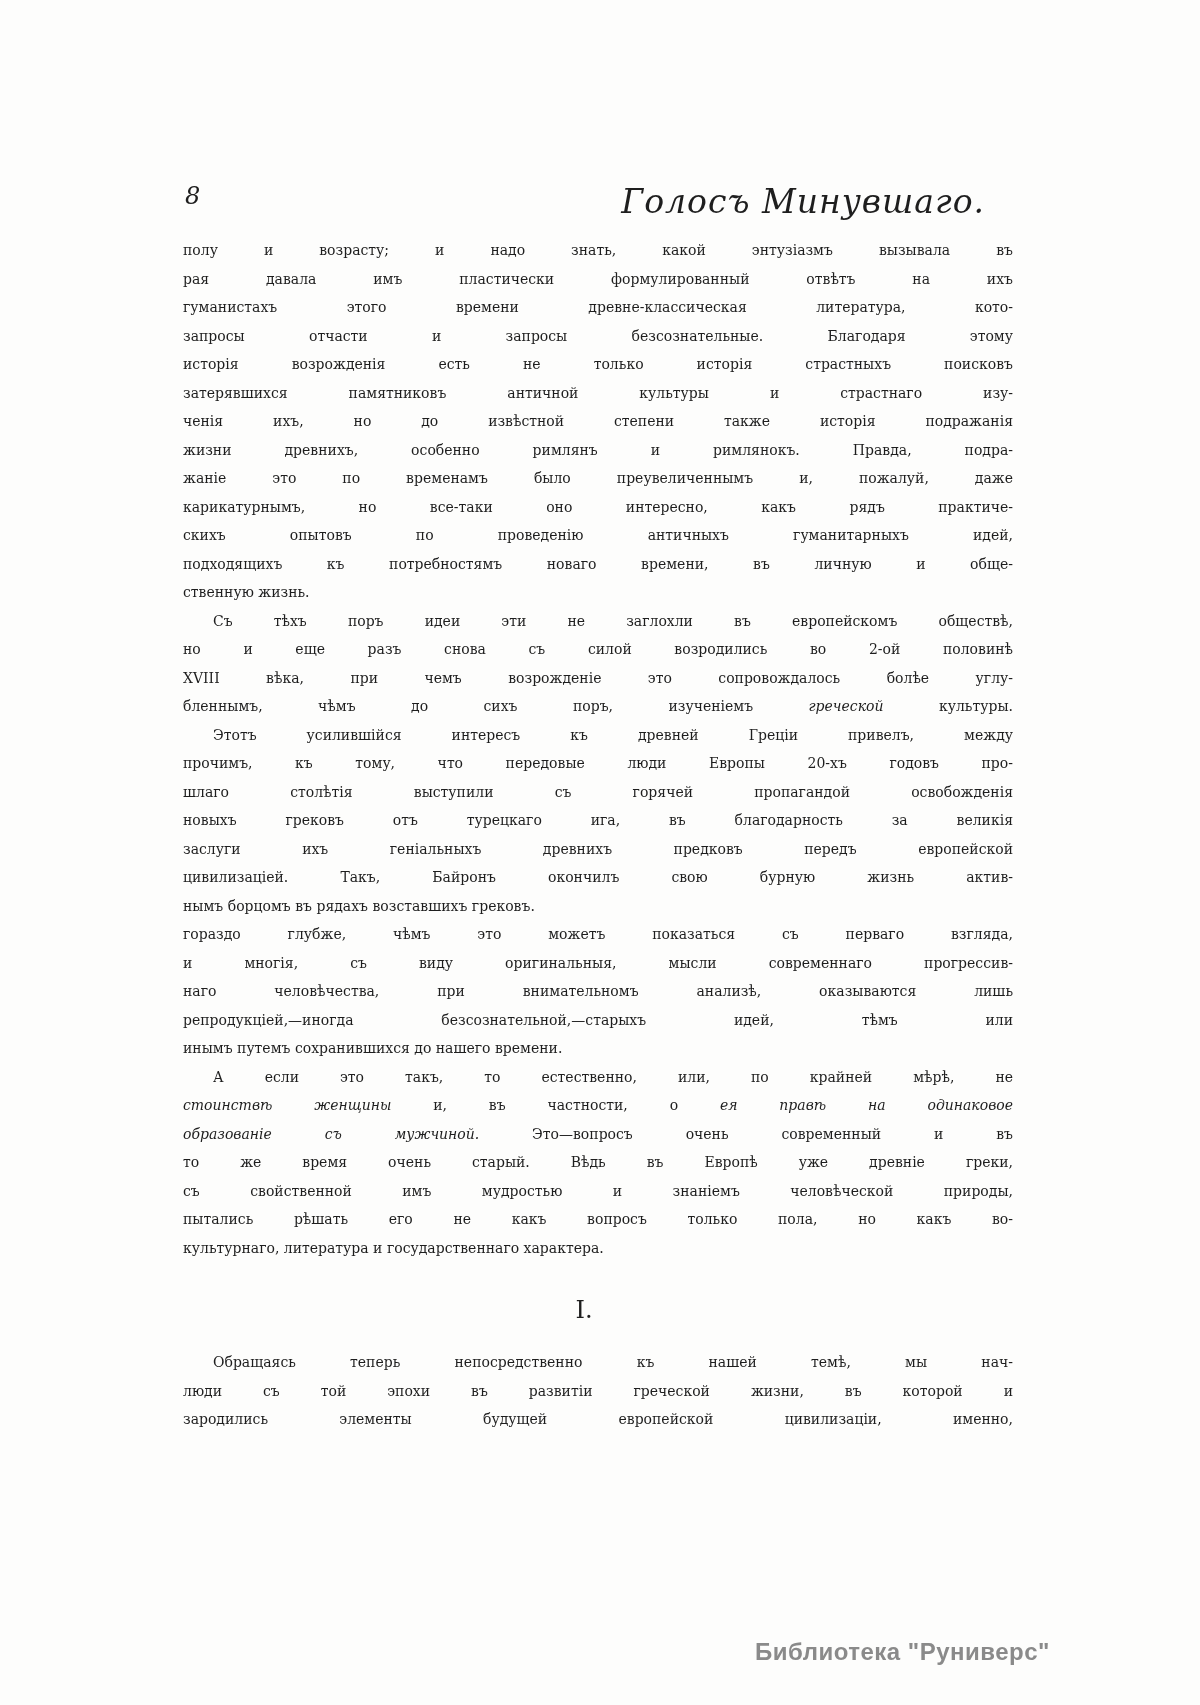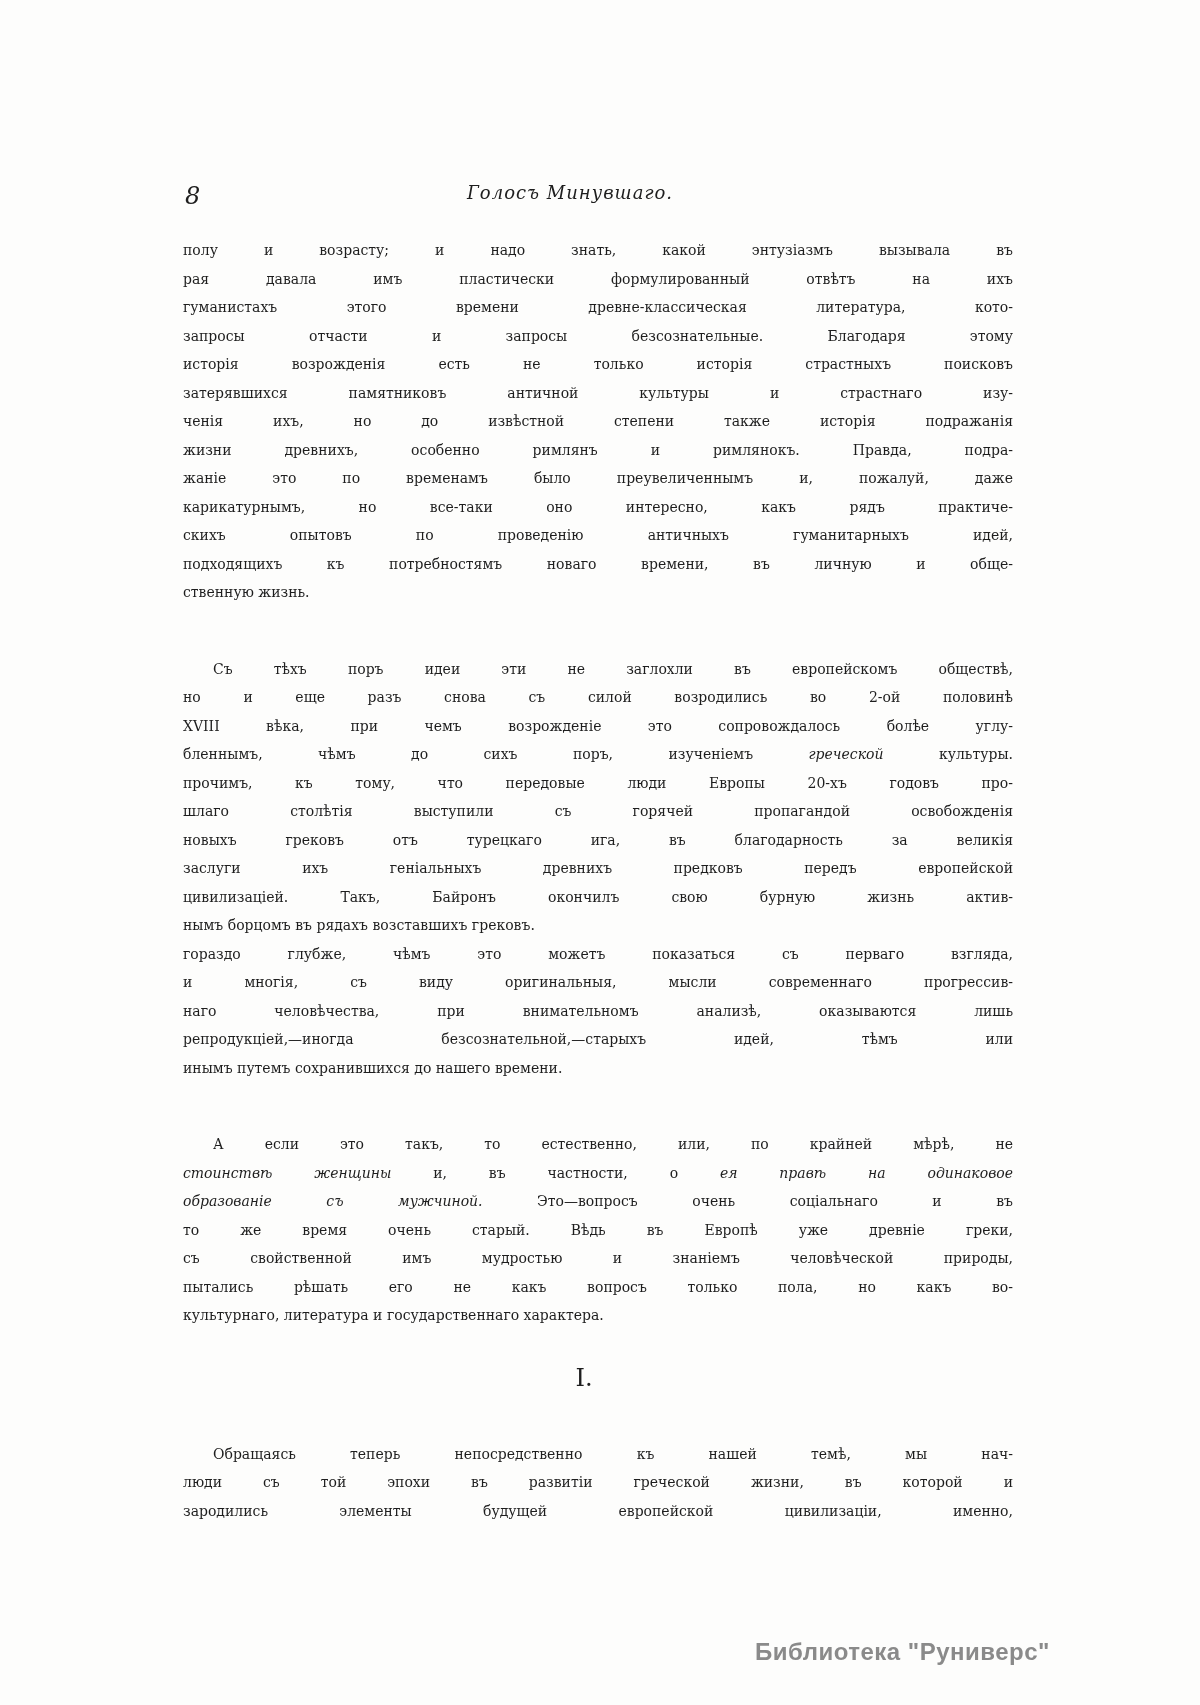--- a/index.html
+++ b/index.html
@@ -14,36 +14,36 @@
   }
   .content{
     position:absolute;left:183px;top:182px;width:830px;
   }
   .pagehead{position:relative;height:28px;}
   .pageno{
     position:absolute;left:2px;top:0;
     font-size:24px;font-style:italic;
   }
   .runtitle{
-    display:block;text-align:center;
-    font-size:18px;font-style:italic;
+    display:block;text-align:right;
+    font-size:33px;font-style:italic;
     letter-spacing:1px;
     transform:translateX(-28px);
   }
   .bodytext{margin-top:26px;font-size:14px;line-height:28.5px;}
   #body-bottom{margin-top:0;}
   .para{margin:0;}
   .line{
     text-align:justify;
     text-align-last:justify;
     white-space:normal;
     overflow:hidden;
   }
   .line.short{text-align-last:left;}
-  .line.first{text-indent:30px;margin-top:48px;}
+  .line.first{text-indent:30px;}
   .line i{font-style:italic;}
   .section-heading{
     text-align:center;
     font-size:24px;
     margin:34px 0 24px 0;
     transform:translateX(-14px);
   }
   .watermark{
     position:absolute;
     right:150px;top:1638px;
@@ -79,38 +79,39 @@
           <div class="line"><span>подходящихъ къ потребностямъ новаго времени, въ личную и обще-</span></div>
           <div class="line short"><span>ственную жизнь.</span></div>
         </div>
         <div class="para">
           <div class="line first"><span>Съ тѣхъ поръ идеи эти не заглохли въ европейскомъ обществѣ,</span></div>
           <div class="line"><span>но и еще разъ снова съ силой возродились во 2-ой половинѣ</span></div>
           <div class="line"><span>XVIII вѣка, при чемъ возрожденіе это сопровождалось болѣе углу-</span></div>
           <div class="line"><span>бленнымъ, чѣмъ до сихъ поръ, изученіемъ </span><i>греческой</i><span> культуры.</span></div>
         </div>
         <div class="para">
+          <div class="line first"><span>Этотъ усилившійся интересъ къ древней Греціи привелъ, между</span></div>
           <div class="line"><span>прочимъ, къ тому, что передовые люди Европы 20-хъ годовъ про-</span></div>
           <div class="line"><span>шлаго столѣтія выступили съ горячей пропагандой освобожденія</span></div>
           <div class="line"><span>новыхъ грековъ отъ турецкаго ига, въ благодарность за великія</span></div>
           <div class="line"><span>заслуги ихъ геніальныхъ древнихъ предковъ передъ европейской</span></div>
           <div class="line"><span>цивилизаціей. Такъ, Байронъ окончилъ свою бурную жизнь актив-</span></div>
           <div class="line short"><span>нымъ борцомъ въ рядахъ возставшихъ грековъ.</span></div>
         </div>
         <div class="para">
           <div class="line"><span>гораздо глубже, чѣмъ это можетъ показаться съ перваго взгляда,</span></div>
           <div class="line"><span>и многія, съ виду оригинальныя, мысли современнаго прогрессив-</span></div>
           <div class="line"><span>наго человѣчества, при внимательномъ анализѣ, оказываются лишь</span></div>
           <div class="line"><span>репродукціей,—иногда безсознательной,—старыхъ идей, тѣмъ или</span></div>
           <div class="line short"><span>инымъ путемъ сохранившихся до нашего времени.</span></div>
         </div>
         <div class="para">
           <div class="line first"><span>А если это такъ, то естественно, или, по крайней мѣрѣ, не</span></div>
           <div class="line"><i>стоинствѣ женщины</i><span> и, въ частности, о </span><i>ея правѣ на одинаковое</i></div>
-          <div class="line"><i>образованіе съ мужчиной.</i><span> Это—вопросъ очень соціальнаго и въ</span></div>
+          <div class="line"><i>образованіе съ мужчиной.</i><span> Это—вопросъ очень современный и въ</span></div>
           <div class="line"><span>то же время очень старый. Вѣдь въ Европѣ уже древніе греки,</span></div>
           <div class="line"><span>съ свойственной имъ мудростью и знаніемъ человѣческой природы,</span></div>
           <div class="line"><span>пытались рѣшать его не какъ вопросъ только пола, но какъ во-</span></div>
           <div class="line short"><span>культурнаго, литература и государственнаго характера.</span></div>
         </div>
       </div>
     <div class="section-heading">I.</div>
     <div id="body-bottom" class="bodytext">
         <div class="para">
           <div class="line first"><span>Обращаясь теперь непосредственно къ нашей темѣ, мы нач-</span></div>

